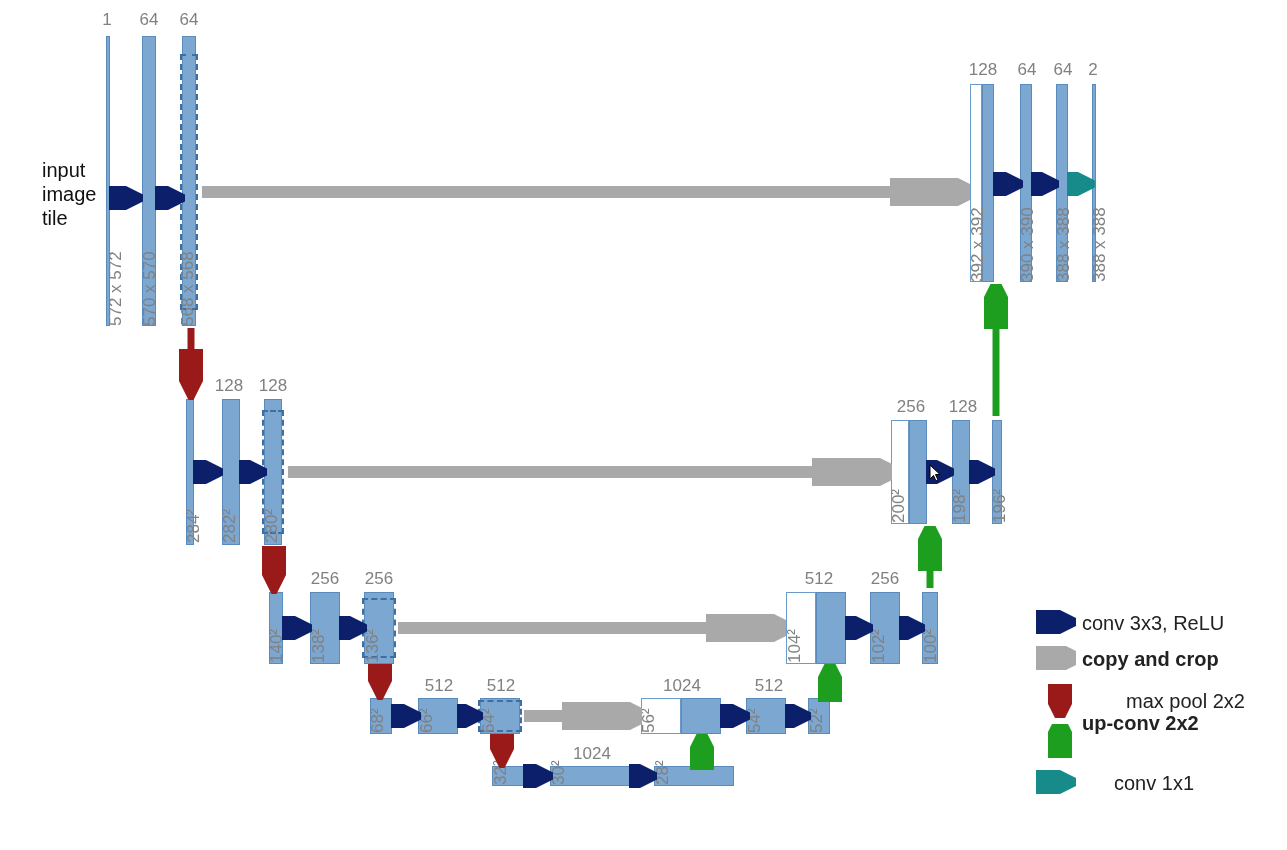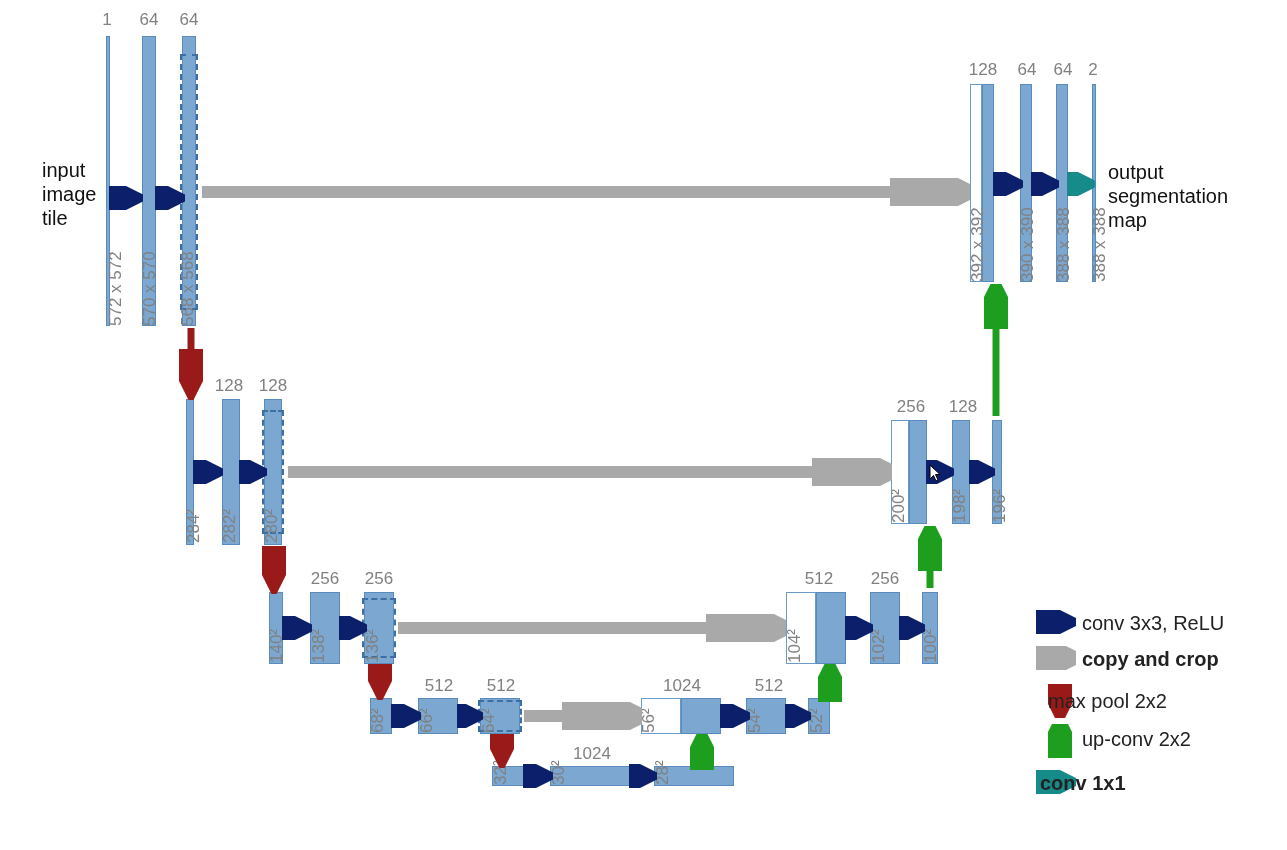--- a/index.html
+++ b/index.html
@@ -196,23 +196,20 @@
 
 <svg class="arrow" style="left:1067px;top:172px;" width="28" height="24">
       <defs>
         <marker id="ahteal" markerWidth="8" markerHeight="8" refX="5" refY="4" orient="auto">
           <path d="M0,0 L8,4 L0,8 Z" fill="#178a8a"></path>
         </marker>
       </defs>
       <line x1="0" y1="12" x2="14" y2="12" stroke="#178a8a" stroke-width="7" marker-end="url(#ahteal)"></line>
     </svg>
 
-<div class="textlabel" style="left:1108px;top:160px;white-space:pre-line;">output
-segmentation
-map</div>
 
 <svg class="arrow" style="left:179px;top:328px;" width="24" height="72">
       <defs>
         <marker id="ahred" markerWidth="8" markerHeight="8" refX="5" refY="4" orient="auto">
           <path d="M0,0 L8,4 L0,8 Z" fill="#9a1a1a"></path>
         </marker>
       </defs>
       <line x1="12" y1="0" x2="12" y2="56" stroke="#9a1a1a" stroke-width="7" marker-end="url(#ahred)"></line>
     </svg>
 <svg class="arrow" style="left:262px;top:546px;" width="24" height="48">
@@ -271,25 +268,25 @@
 <div class="legend-text" style="left:1082px;top:612px;">conv 3x3, ReLU</div>
 
 <svg class="arrow" style="left:1036px;top:646px;" width="40" height="24">
       <line x1="0" y1="12" x2="24" y2="12" stroke="#a9a9a9" stroke-width="10" marker-end="url(#ahgray)"></line>
     </svg>
 <div class="legend-text" style="left:1082px;top:648px;font-weight:bold;">copy and crop</div>
 
 <svg class="arrow" style="left:1048px;top:684px;" width="24" height="34">
       <line x1="12" y1="0" x2="12" y2="20" stroke="#9a1a1a" stroke-width="8" marker-end="url(#ahred)"></line>
     </svg>
-<div class="legend-text" style="left:1048px;top:690px;">max pool 2x2</div>
+<div class="legend-text" style="left:1126px;top:690px;">max pool 2x2</div>
 
 <svg class="arrow" style="left:1048px;top:724px;" width="24" height="34">
       <line x1="12" y1="28" x2="12" y2="8" stroke="#1e9e1e" stroke-width="8" marker-end="url(#ahgrn)"></line>
     </svg>
-<div class="legend-text" style="left:1082px;top:728px;">up-conv 2x2</div>
+<div class="legend-text" style="left:1082px;top:712px;font-weight:bold;">up-conv 2x2</div>
 
 <svg class="arrow" style="left:1036px;top:770px;" width="40" height="24">
       <line x1="0" y1="12" x2="24" y2="12" stroke="#178a8a" stroke-width="8" marker-end="url(#ahteal)"></line>
     </svg>
-<div class="legend-text" style="left:1040px;top:772px;font-weight:bold;">conv 1x1</div>
+<div class="legend-text" style="left:1114px;top:772px;">conv 1x1</div>
 
 </div>
 
 </body></html>

